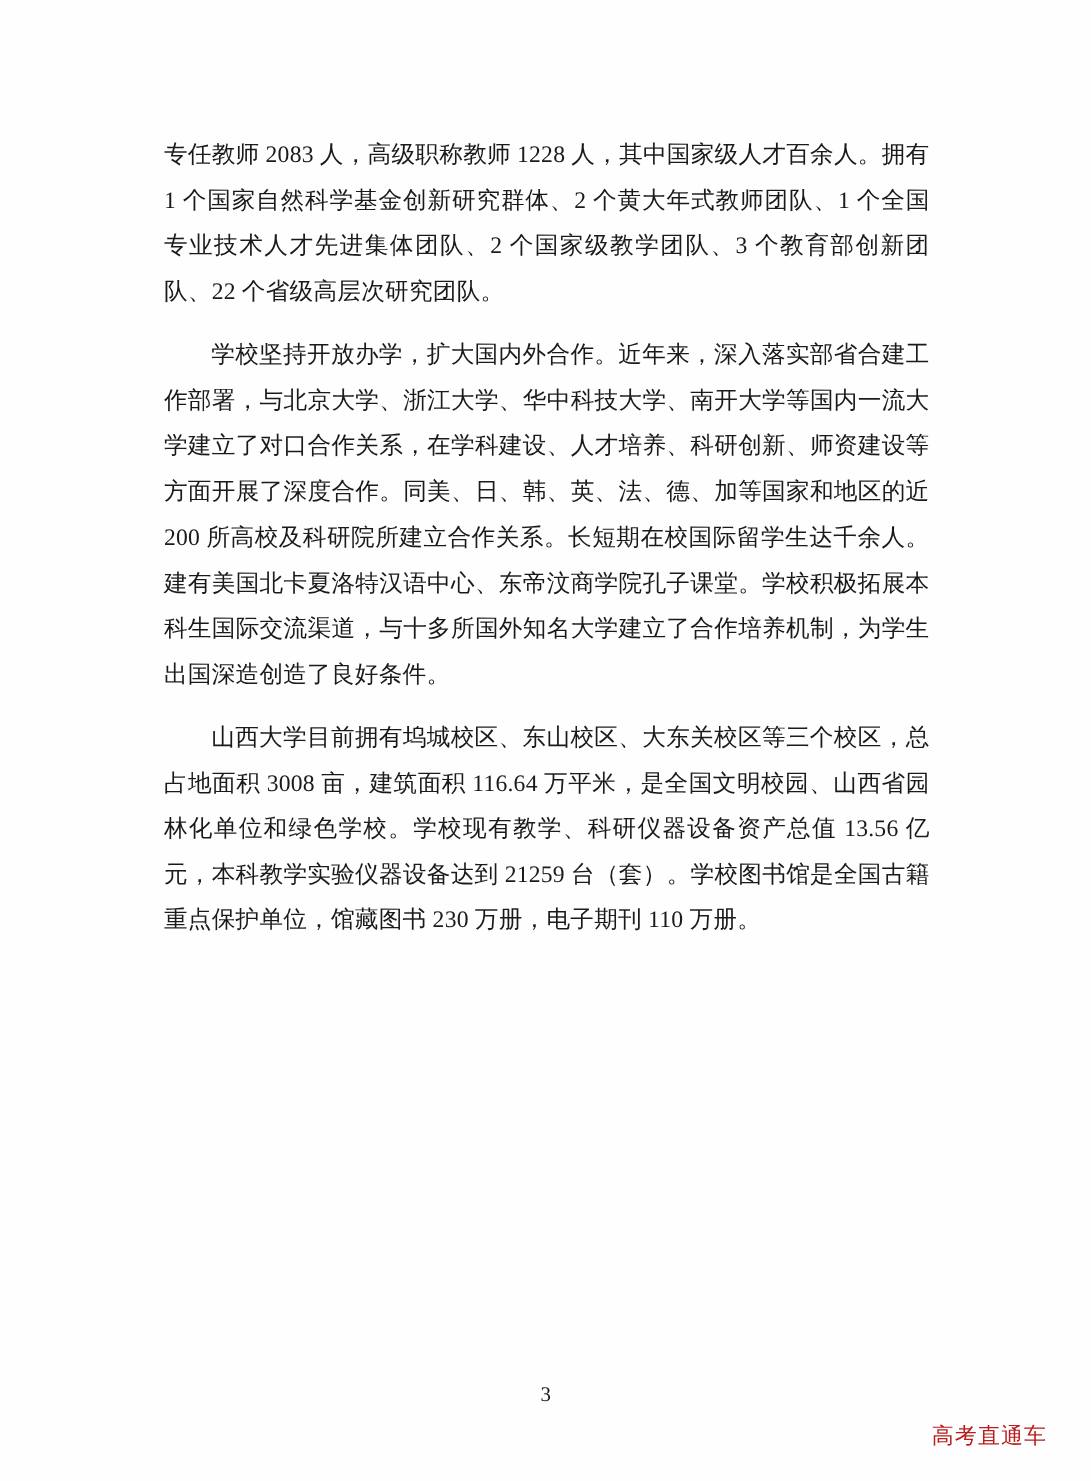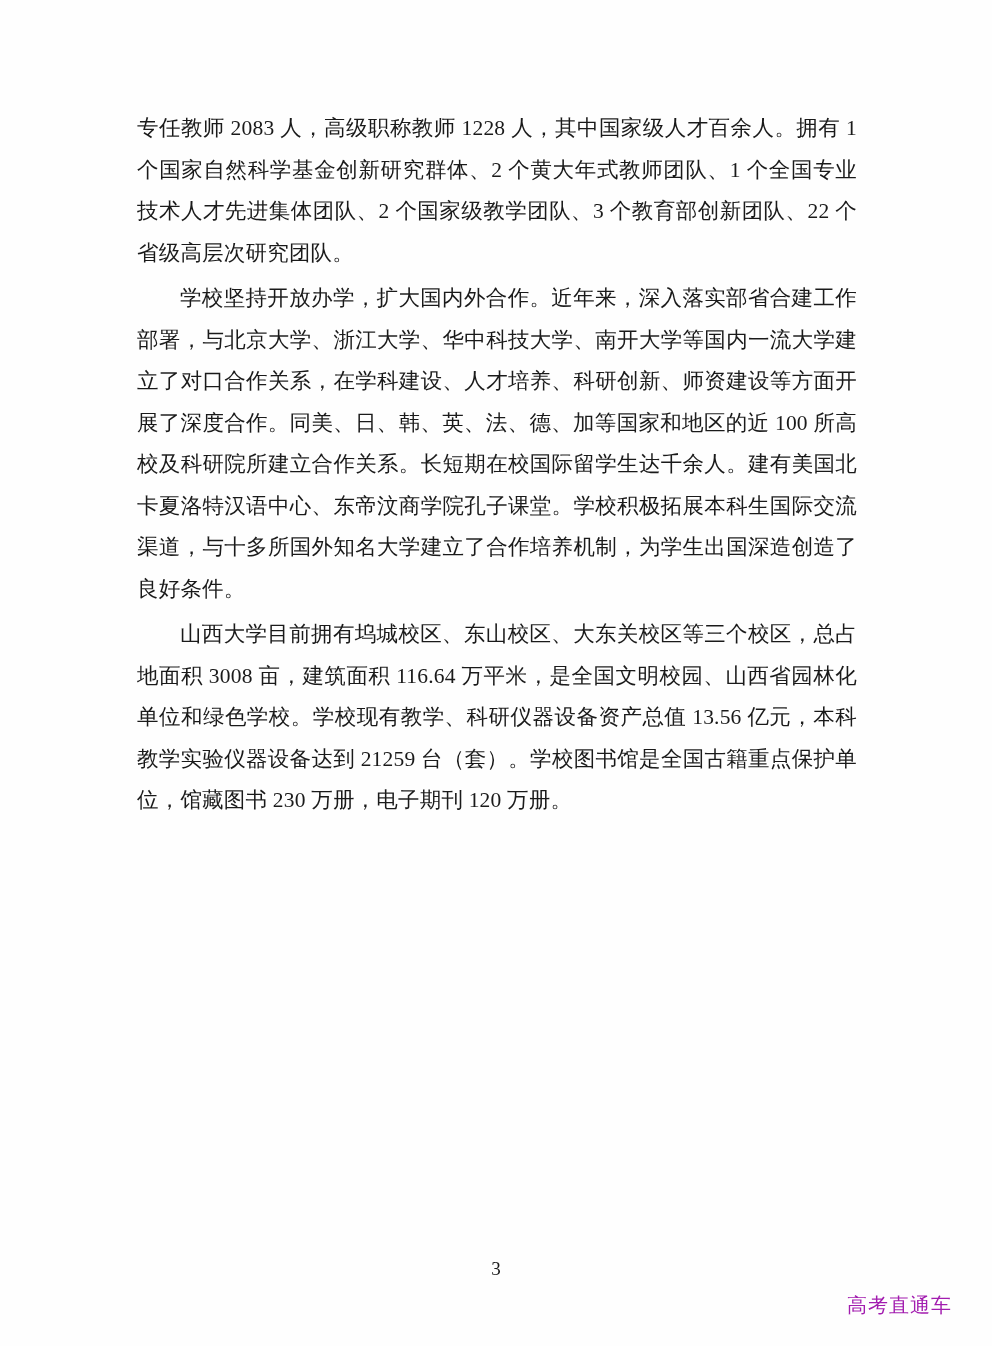--- a/index.html
+++ b/index.html
@@ -27,49 +27,49 @@
     position: absolute;
     top: 104px;
     left: 133px;
     width: 728px;
   }
   .para {
     font-size: 21.5px;
     line-height: 41.5px;
     text-align: justify;
     text-justify: inter-ideograph;
-    margin: 4px;
+    margin: 16px;
     letter-spacing: 0.2px;
   }
   .indent {
     text-indent: 2em;
   }
   .page-number {
     position: absolute;
     top: 1258px;
     left: 0;
     width: 992px;
     text-align: center;
     font-size: 19px;
     color: #1a1a1a;
   }
   .watermark {
     position: absolute;
     top: 1292px;
     right: 40px;
     font-size: 20px;
-    color: #a21caf;
+    color: #b91c1c;
     font-family: "Liberation Sans", sans-serif;
     letter-spacing: 1px;
   }
 </style>
 </head>
 <body>
 
 <div class="page">
   <div class="content">
     <p class="para">专任教师 2083 人，高级职称教师 1228 人，其中国家级人才百余人。拥有 1 个国家自然科学基金创新研究群体、2 个黄大年式教师团队、1 个全国专业技术人才先进集体团队、2 个国家级教学团队、3 个教育部创新团队、22 个省级高层次研究团队。</p>
-    <p class="para indent">学校坚持开放办学，扩大国内外合作。近年来，深入落实部省合建工作部署，与北京大学、浙江大学、华中科技大学、南开大学等国内一流大学建立了对口合作关系，在学科建设、人才培养、科研创新、师资建设等方面开展了深度合作。同美、日、韩、英、法、德、加等国家和地区的近 100 所高校及科研院所建立合作关系。长短期在校国际留学生达千余人。建有美国北卡夏洛特汉语中心、东帝汶商学院孔子课堂。学校积极拓展本科生国际交流渠道，与十多所国外知名大学建立了合作培养机制，为学生出国深造创造了良好条件。</p>
-    <p class="para indent">山西大学目前拥有坞城校区、东山校区、大东关校区等三个校区，总占地面积 3008 亩，建筑面积 116.64 万平米，是全国文明校园、山西省园林化单位和绿色学校。学校现有教学、科研仪器设备资产总值 13.56 亿元，本科教学实验仪器设备达到 21259 台（套）。学校图书馆是全国古籍重点保护单位，馆藏图书 230 万册，电子期刊 120 万册。</p>
+    <p class="para indent">学校坚持开放办学，扩大国内外合作。近年来，深入落实部省合建工作部署，与北京大学、浙江大学、华中科技大学、南开大学等国内一流大学建立了对口合作关系，在学科建设、人才培养、科研创新、师资建设等方面开展了深度合作。同美、日、韩、英、法、德、加等国家和地区的近 200 所高校及科研院所建立合作关系。长短期在校国际留学生达千余人。建有美国北卡夏洛特汉语中心、东帝汶商学院孔子课堂。学校积极拓展本科生国际交流渠道，与十多所国外知名大学建立了合作培养机制，为学生出国深造创造了良好条件。</p>
+    <p class="para indent">山西大学目前拥有坞城校区、东山校区、大东关校区等三个校区，总占地面积 3008 亩，建筑面积 116.64 万平米，是全国文明校园、山西省园林化单位和绿色学校。学校现有教学、科研仪器设备资产总值 13.56 亿元，本科教学实验仪器设备达到 21259 台（套）。学校图书馆是全国古籍重点保护单位，馆藏图书 230 万册，电子期刊 110 万册。</p>
   </div>
   <div class="page-number">3</div>
   <div class="watermark">高考直通车</div>
 </div>
 
 </body></html>

